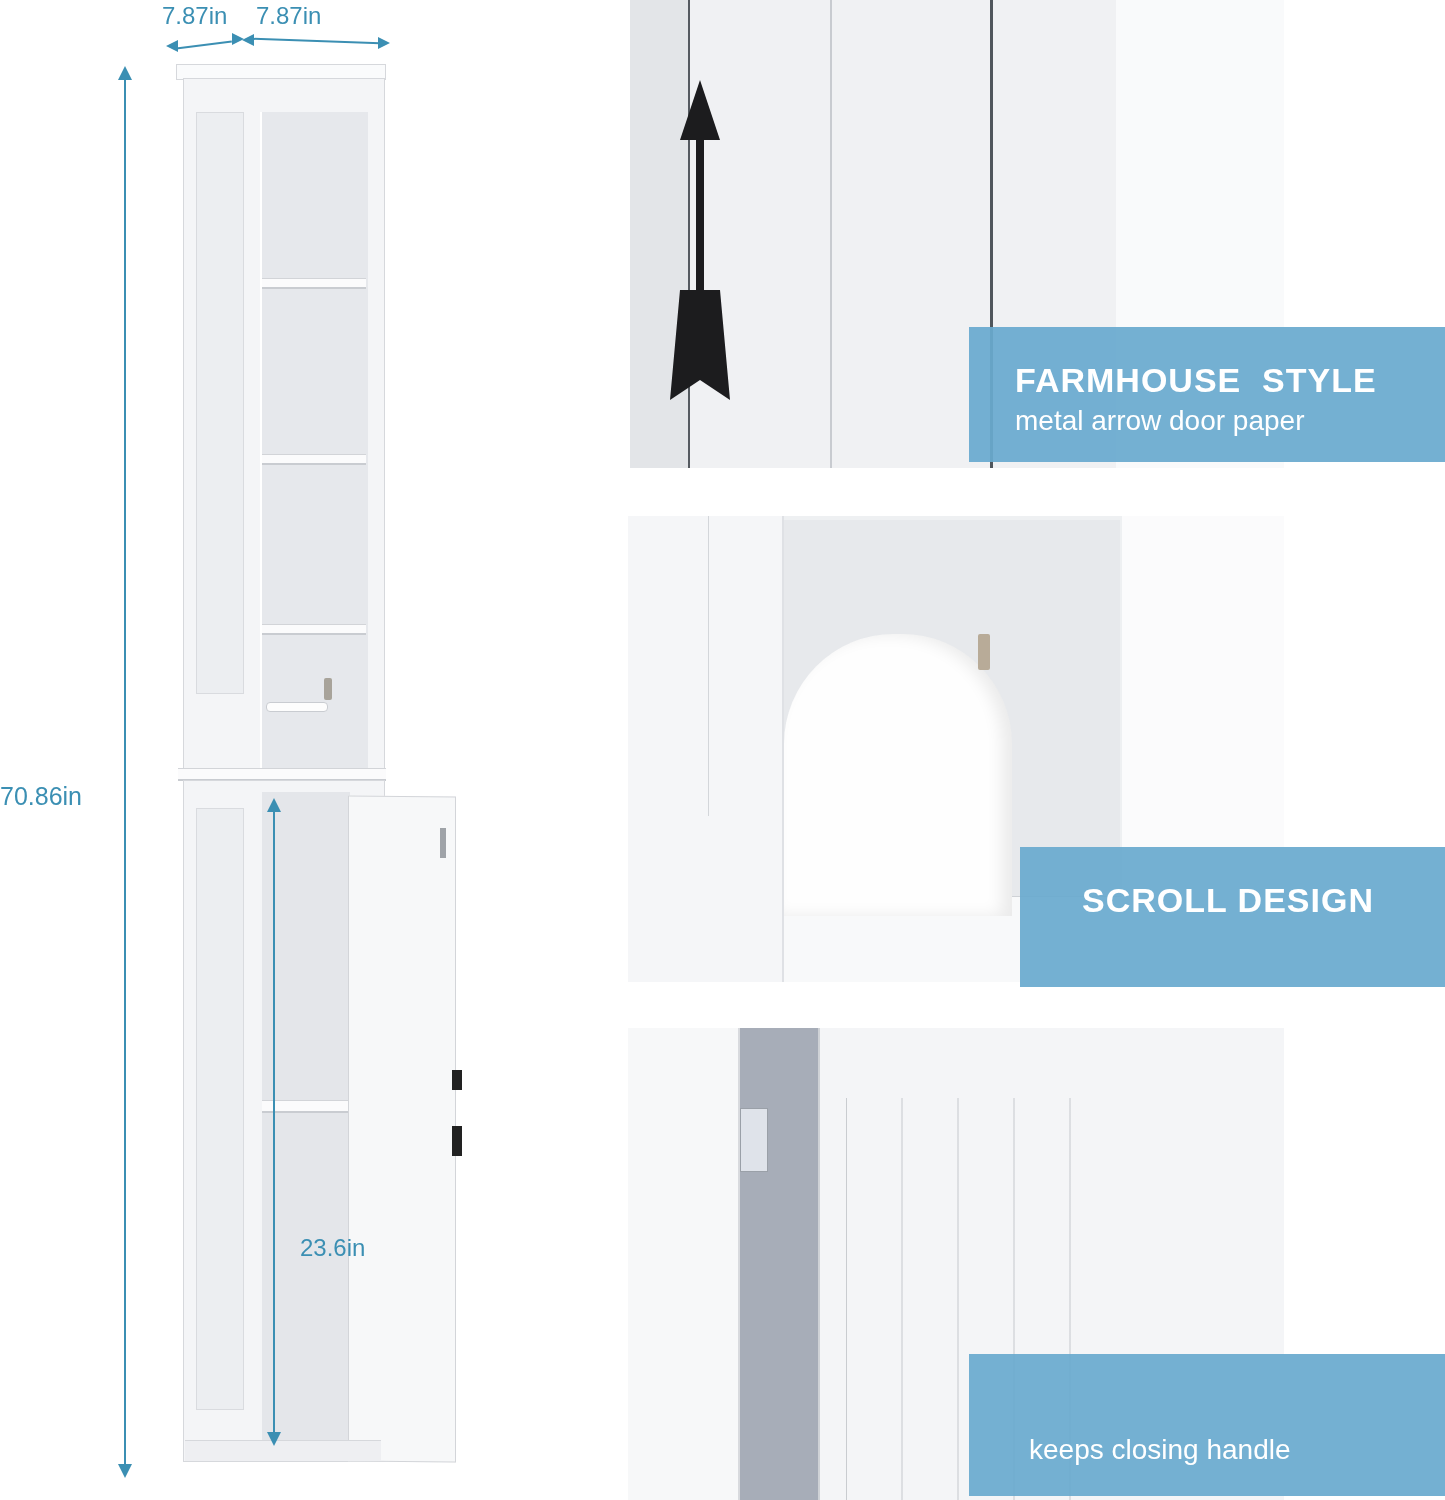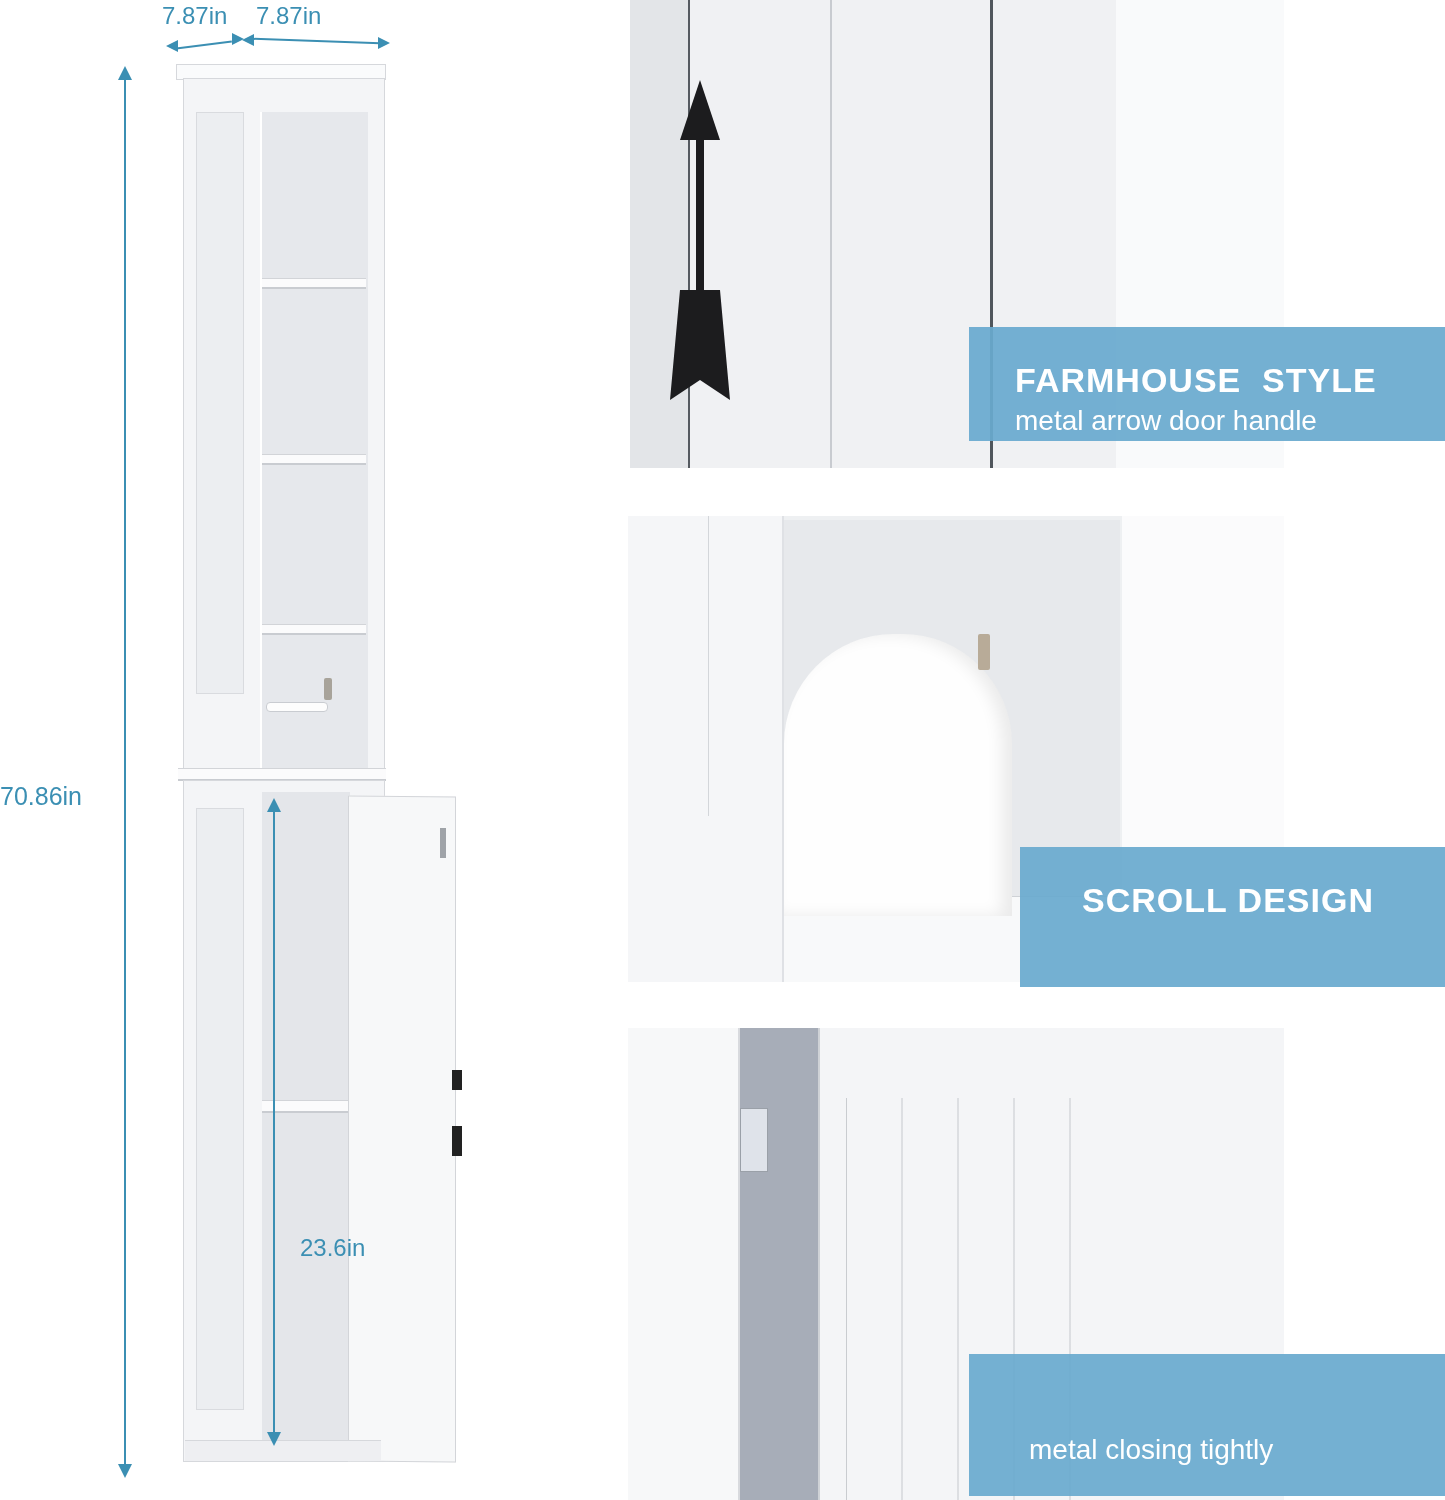--- a/index.html
+++ b/index.html
@@ -93,23 +93,23 @@
   <div style="position:absolute; left:200px; top:0; width:2px; height:468px; background:#c8cbd0;"></div>
   <div style="position:absolute; left:360px; top:0; width:3px; height:468px; background:#50565c;"></div>
   <div style="position:absolute; left:486px; top:0; width:168px; height:468px; background:#f9fafb;"></div>
 
   <svg style="position:absolute; left:40px; top:80px;" width="90" height="340" viewBox="0 0 90 340">
     <polygon points="30,0 10,60 50,60" fill="#1c1c1e"></polygon>
     <rect x="26" y="55" width="8" height="170" fill="#1c1c1e"></rect>
     <polygon points="10,210 50,210 60,320 30,300 0,320" fill="#1c1c1e"></polygon>
   </svg>
 </div>
-<div class="badge" style="left:969px; top:327px; width:476px; height:114px;">
+<div class="badge" style="left:969px; top:327px; width:476px; height:135px;">
   <span class="title" style="left:46px; top:34px;">FARMHOUSE  STYLE</span>
-  <span class="sub" style="left:46px; top:78px;">metal arrow door handle</span>
+  <span class="sub" style="left:46px; top:78px;">metal arrow door paper</span>
 </div>
 
 <div class="photo" style="left:628px; top:516px; width:656px; height:466px; background:#eef0f2;">
   <div style="position:absolute; left:0; top:0; width:154px; height:466px; background:#f5f6f8; border-right:2px solid #dfe1e5;"></div>
   <div style="position:absolute; left:20px; top:0; width:60px; height:300px; border-right:1px solid #d3d6da;"></div>
   <div style="position:absolute; left:156px; top:4px; width:336px; height:380px; background:#e7e9ec;"></div>
   <div style="position:absolute; left:156px; top:380px; width:500px; height:86px; background:#f8f9fa; border-top:1px solid #cfd2d6;"></div>
   <div style="position:absolute; left:494px; top:0; width:162px; height:466px; background:#fbfbfc;"></div>
 
   <div style="position:absolute; left:156px; top:118px; width:228px; height:282px; background:#fefefe; border-radius:110px 110px 0 0; box-shadow:inset -10px 0 16px rgba(0,0,0,0.08);"></div>
@@ -120,14 +120,14 @@
 </div>
 
 <div class="photo" style="left:628px; top:1028px; width:656px; height:472px; background:#f1f2f4;">
   <div style="position:absolute; left:0; top:0; width:110px; height:472px; background:#f7f8f9; border-right:2px solid #d8dade;"></div>
   <div style="position:absolute; left:112px; top:0; width:78px; height:472px; background:#a7adb8;"></div>
   <div style="position:absolute; left:112px; top:80px; width:26px; height:62px; background:#dfe3ea; border:1px solid #9aa0a8;"></div>
   <div style="position:absolute; left:190px; top:0; width:466px; height:472px; background:#f4f5f7; border-left:2px solid #cfd2d6;"></div>
   <div style="position:absolute; left:218px; top:70px; width:250px; height:402px; border-left:1px solid #c9ccd0; background:repeating-linear-gradient(90deg,#f4f5f7 0px,#f4f5f7 54px,#c5c8cd 55px,#f4f5f7 56px);"></div>
 </div>
 <div class="badge" style="left:969px; top:1354px; width:476px; height:142px;">
-  <span class="sub" style="left:60px; top:80px;">metal closing tightly</span>
+  <span class="sub" style="left:60px; top:80px;">keeps closing handle</span>
 </div>
 
 </body></html>

